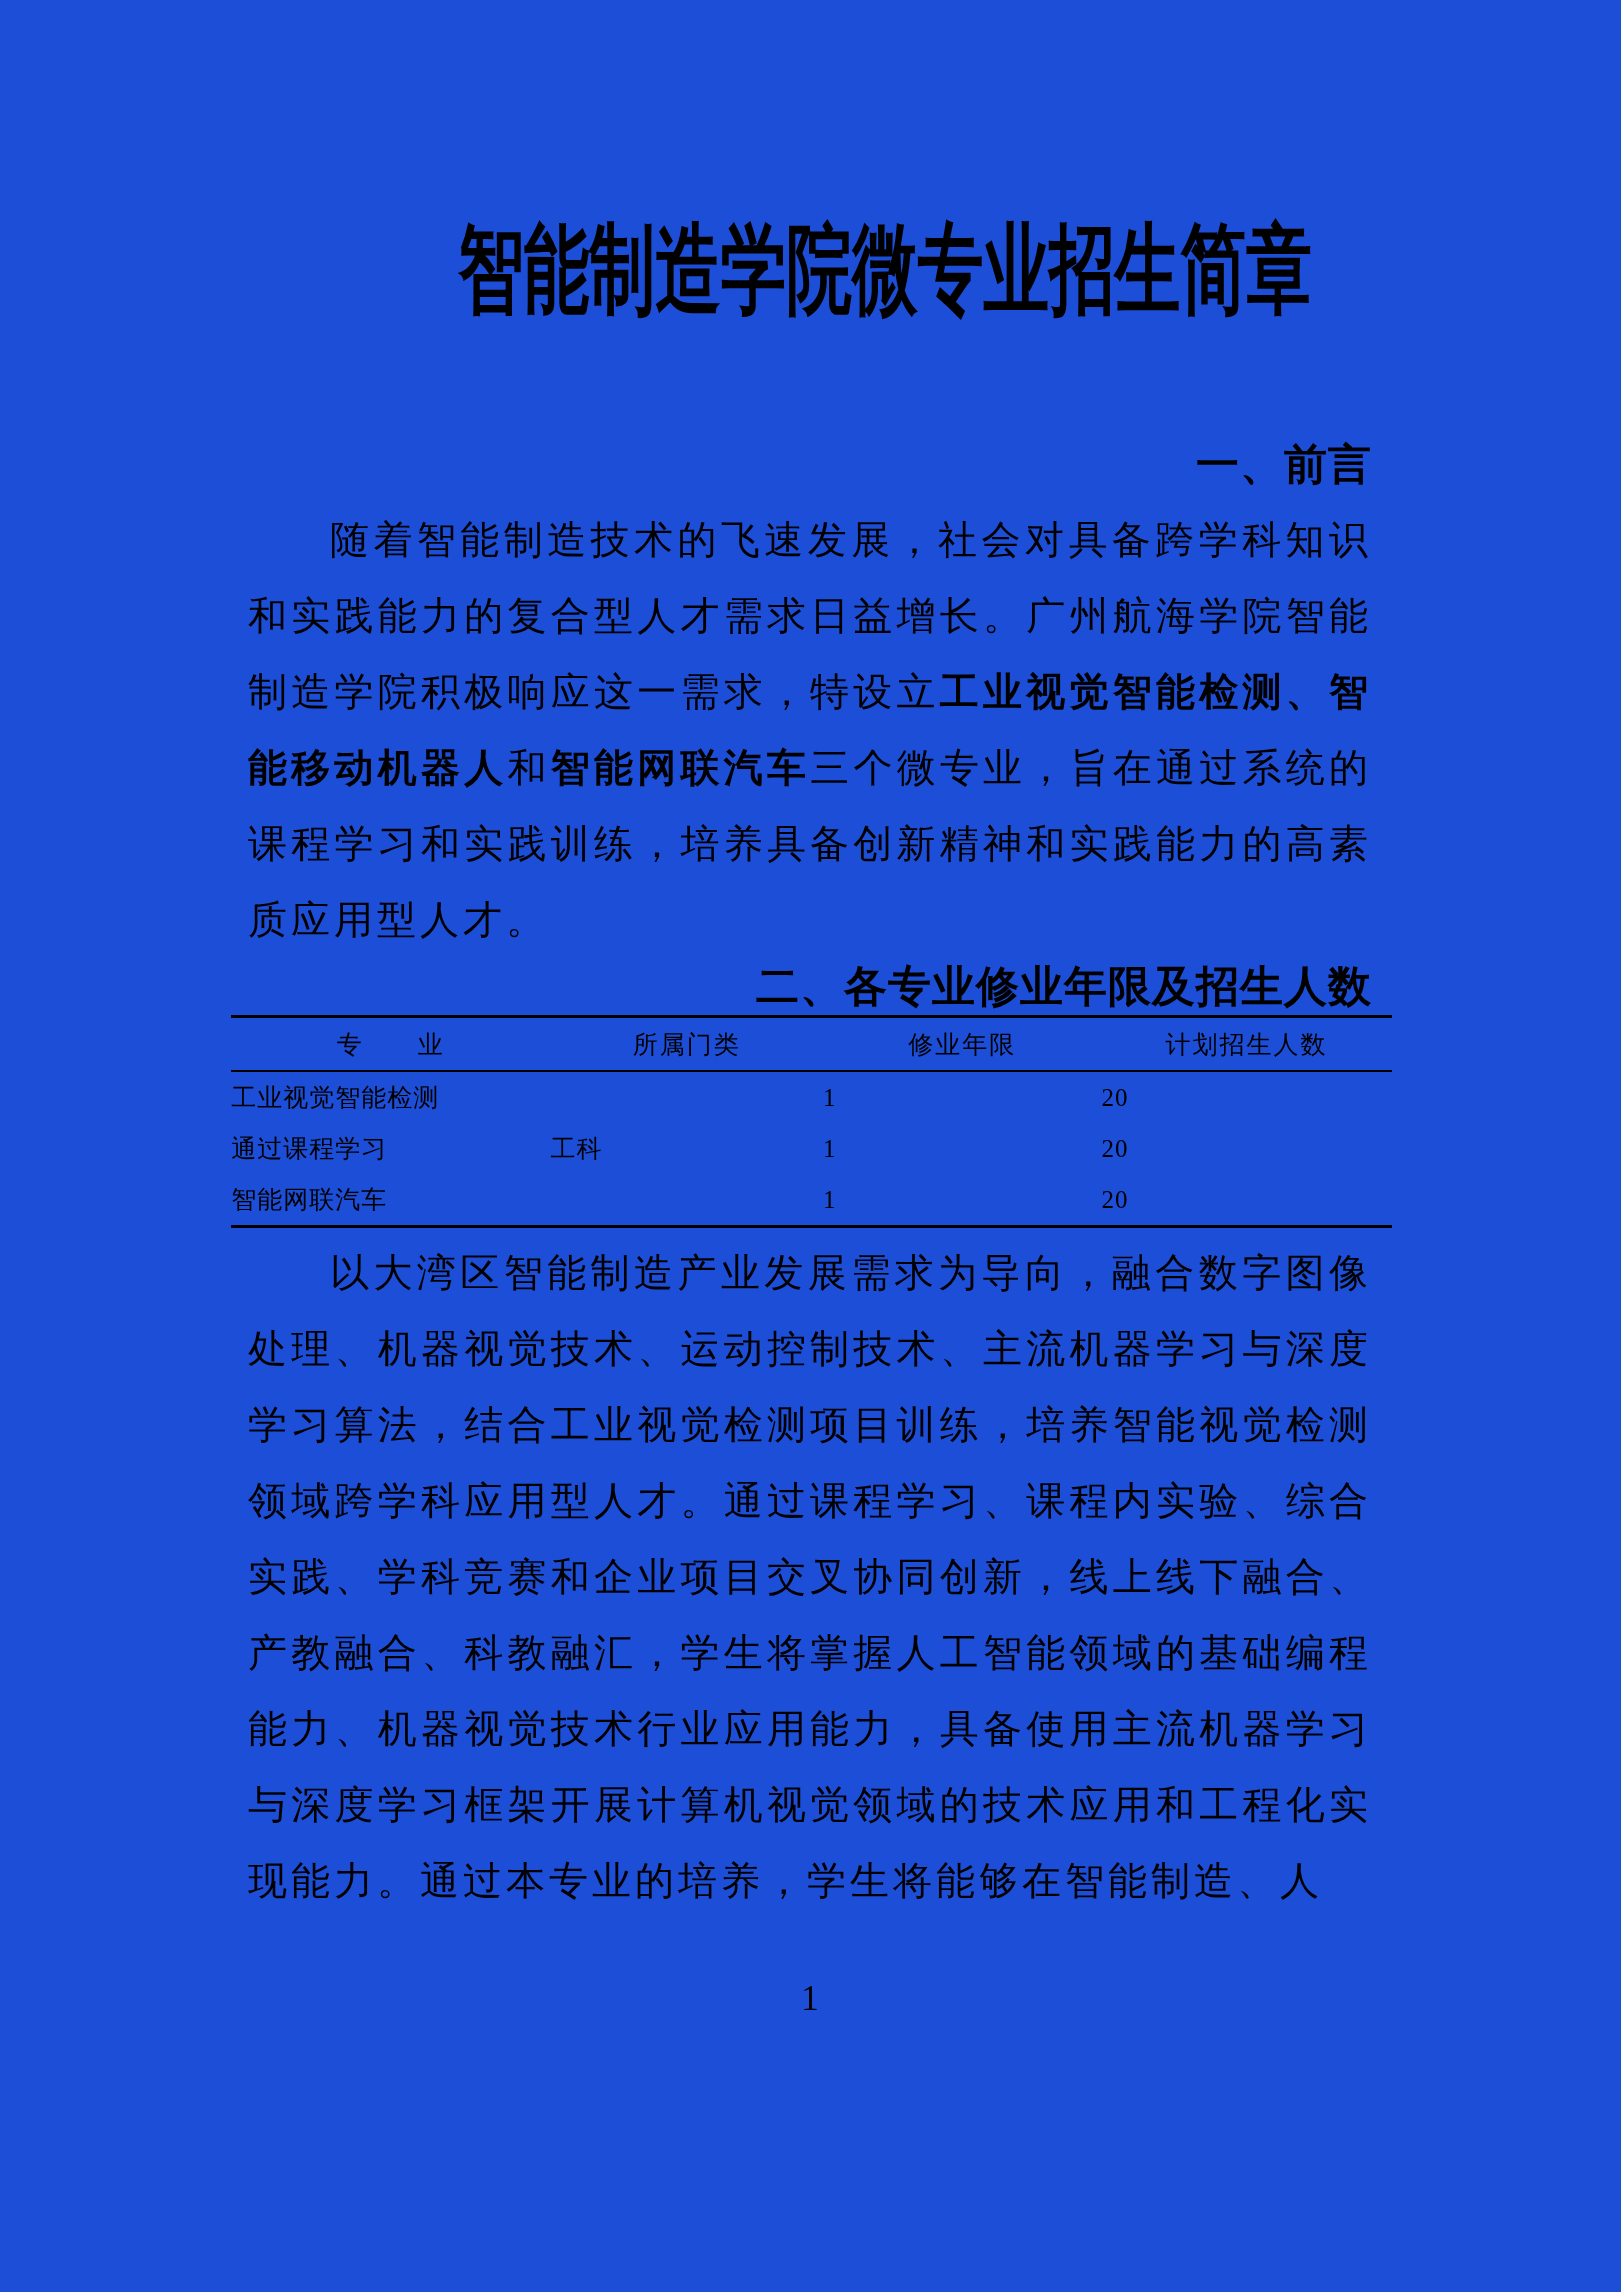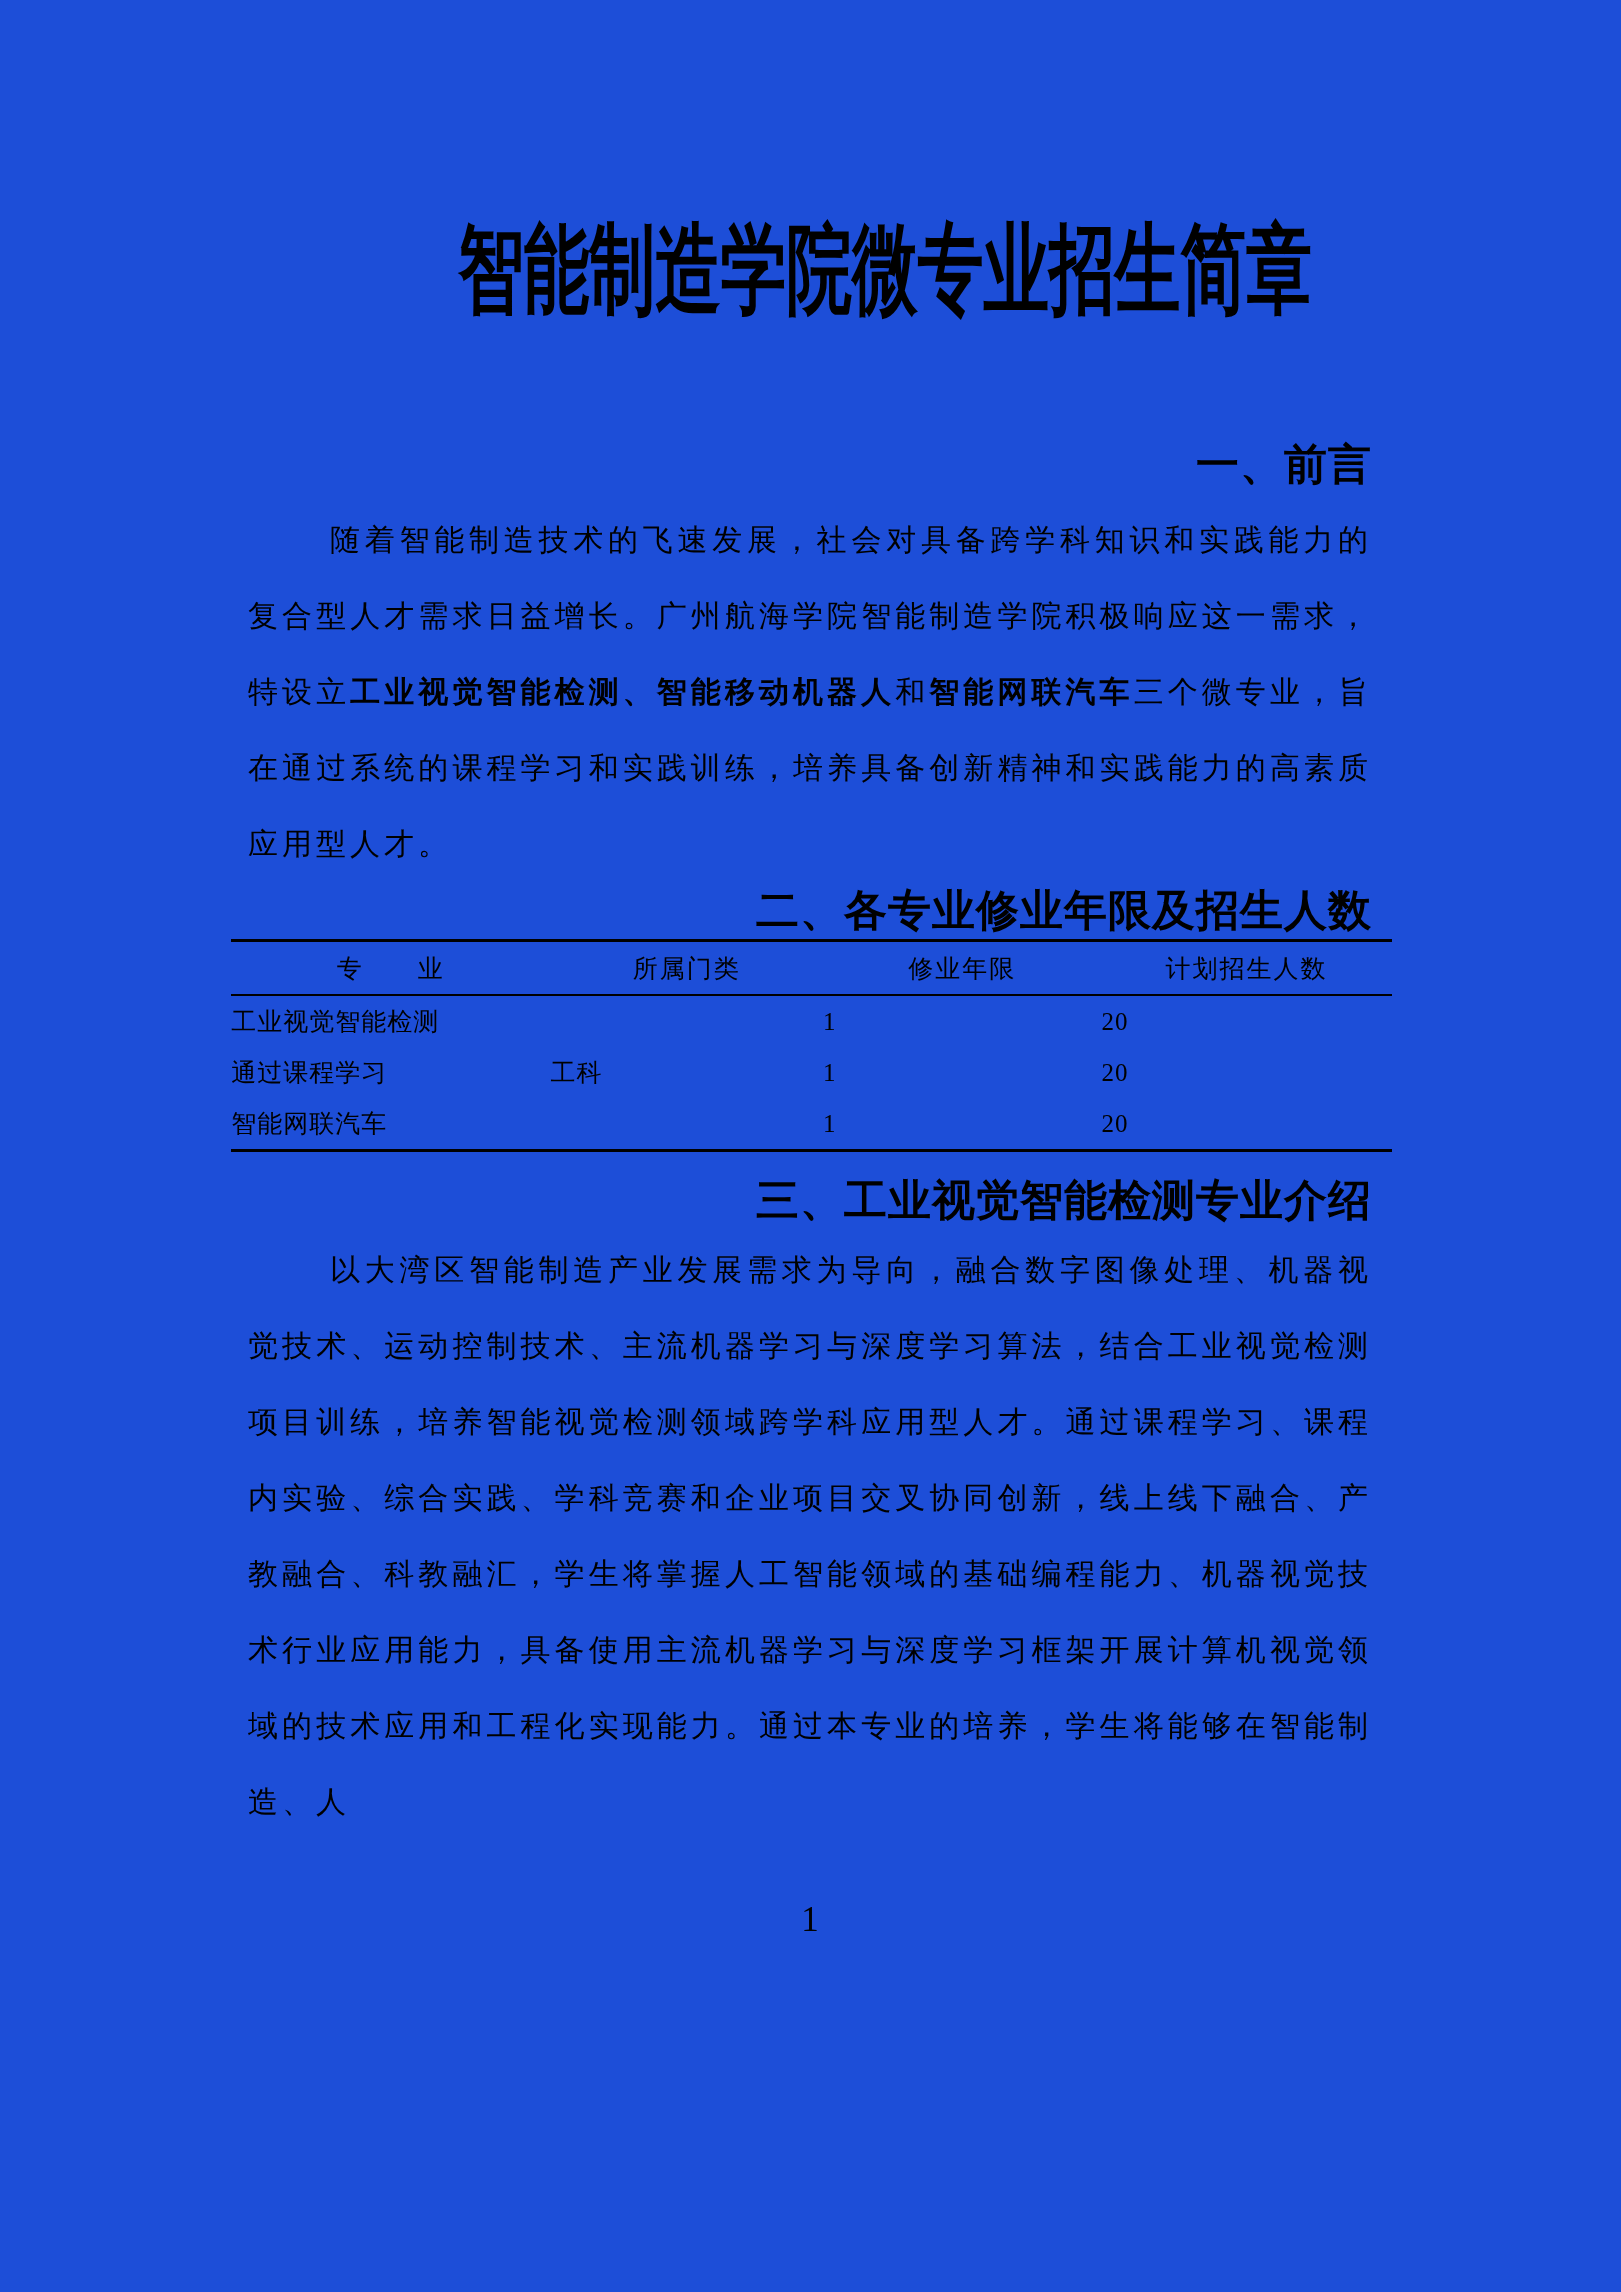--- a/index.html
+++ b/index.html
@@ -46,21 +46,21 @@
     margin: 0 0 0 85px;
     text-align: right;
   }
   .h1 { margin-top: 121px; }
   .h2 { margin-top: 3.9px; }
   .h3 { margin-top: 23.5px; }
   .h3-1 { margin-top: 21.6px; }
   
   .body-par {
     margin: 0;
-    font-size: 30px;
+    font-size: 39px;
     line-height: 76px;
     letter-spacing: 4px;
     text-align: justify;
     text-indent: 82px;
     word-break: break-all;
   }
   .p1 { margin-top: 12.7px; }
   .p2 { margin-top: 6.9px; }
   .seg-bold {
     font-weight: 700;
@@ -151,21 +151,20 @@
         </tr>
         <tr>
           <td>智能网联汽车</td>
           <td>1</td>
           <td>20</td>
         </tr>
       </tbody>
     </table>
   </div>
 
-  <div class="sec-heading h3">三、工业视觉智能检测专业介绍</div>
 
 
   <p class="body-par p2">以大湾区智能制造产业发展需求为导向，融合数字图像处理、机器视觉技术、运动控制技术、主流机器学习与深度学习算法，结合工业视觉检测项目训练，培养智能视觉检测领域跨学科应用型人才。通过课程学习、课程内实验、综合实践、学科竞赛和企业项目交叉协同创新，线上线下融合、产教融合、科教融汇，学生将掌握人工智能领域的基础编程能力、机器视觉技术行业应用能力，具备使用主流机器学习与深度学习框架开展计算机视觉领域的技术应用和工程化实现能力。通过本专业的培养，学生将能够在智能制造、人</p>
 
   <div class="page-number">1</div>
 
 </div>
 
 
 </body></html>

